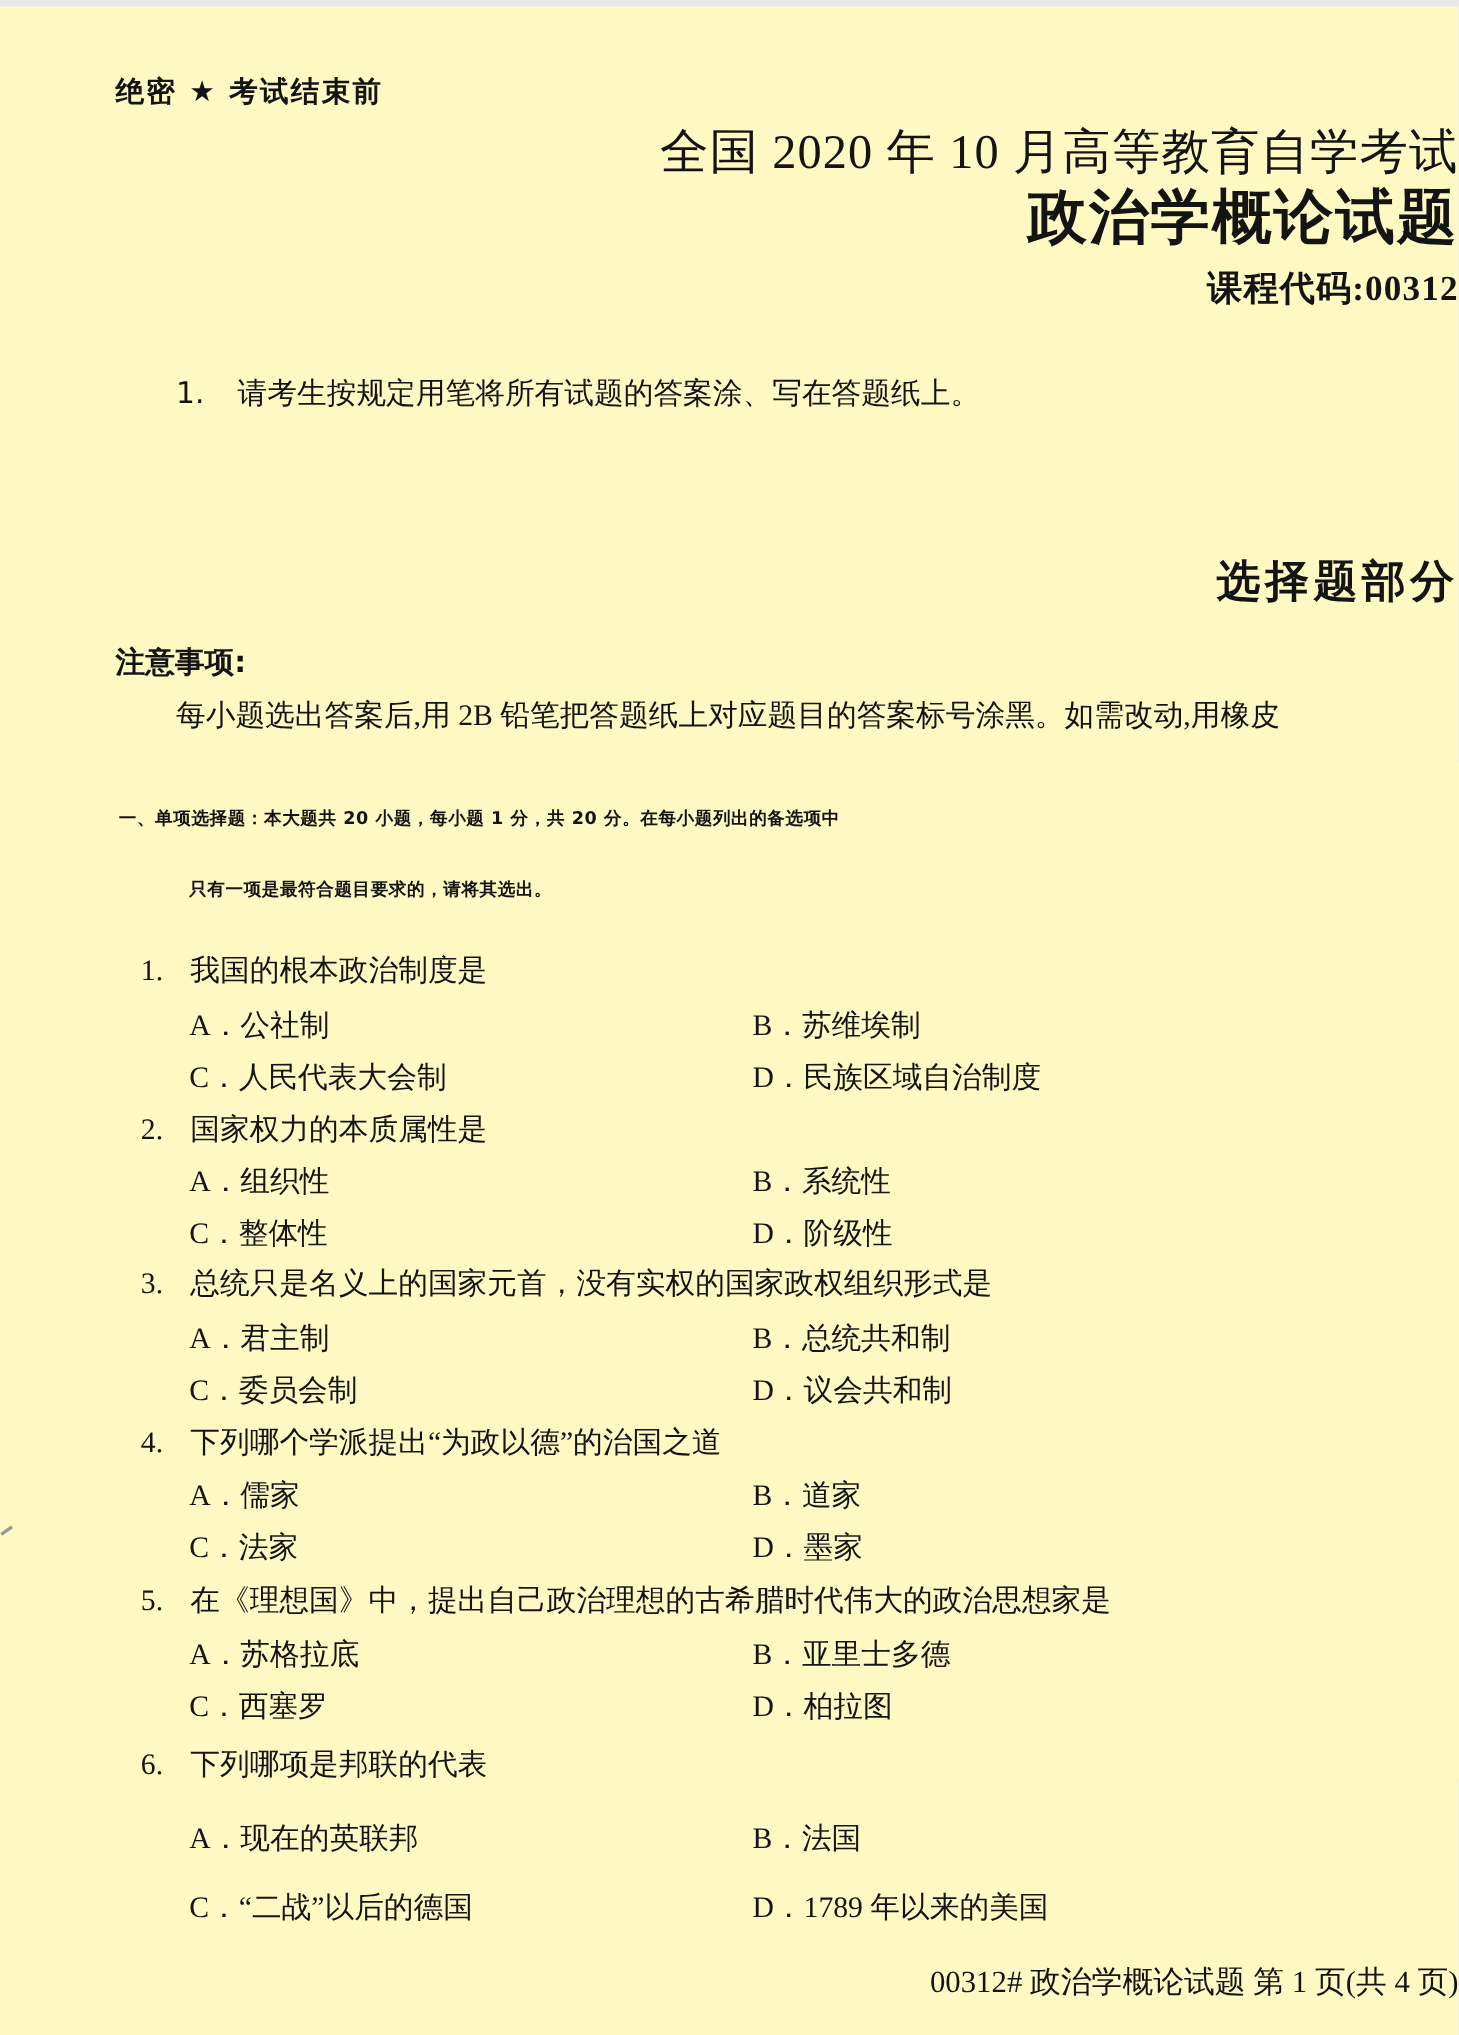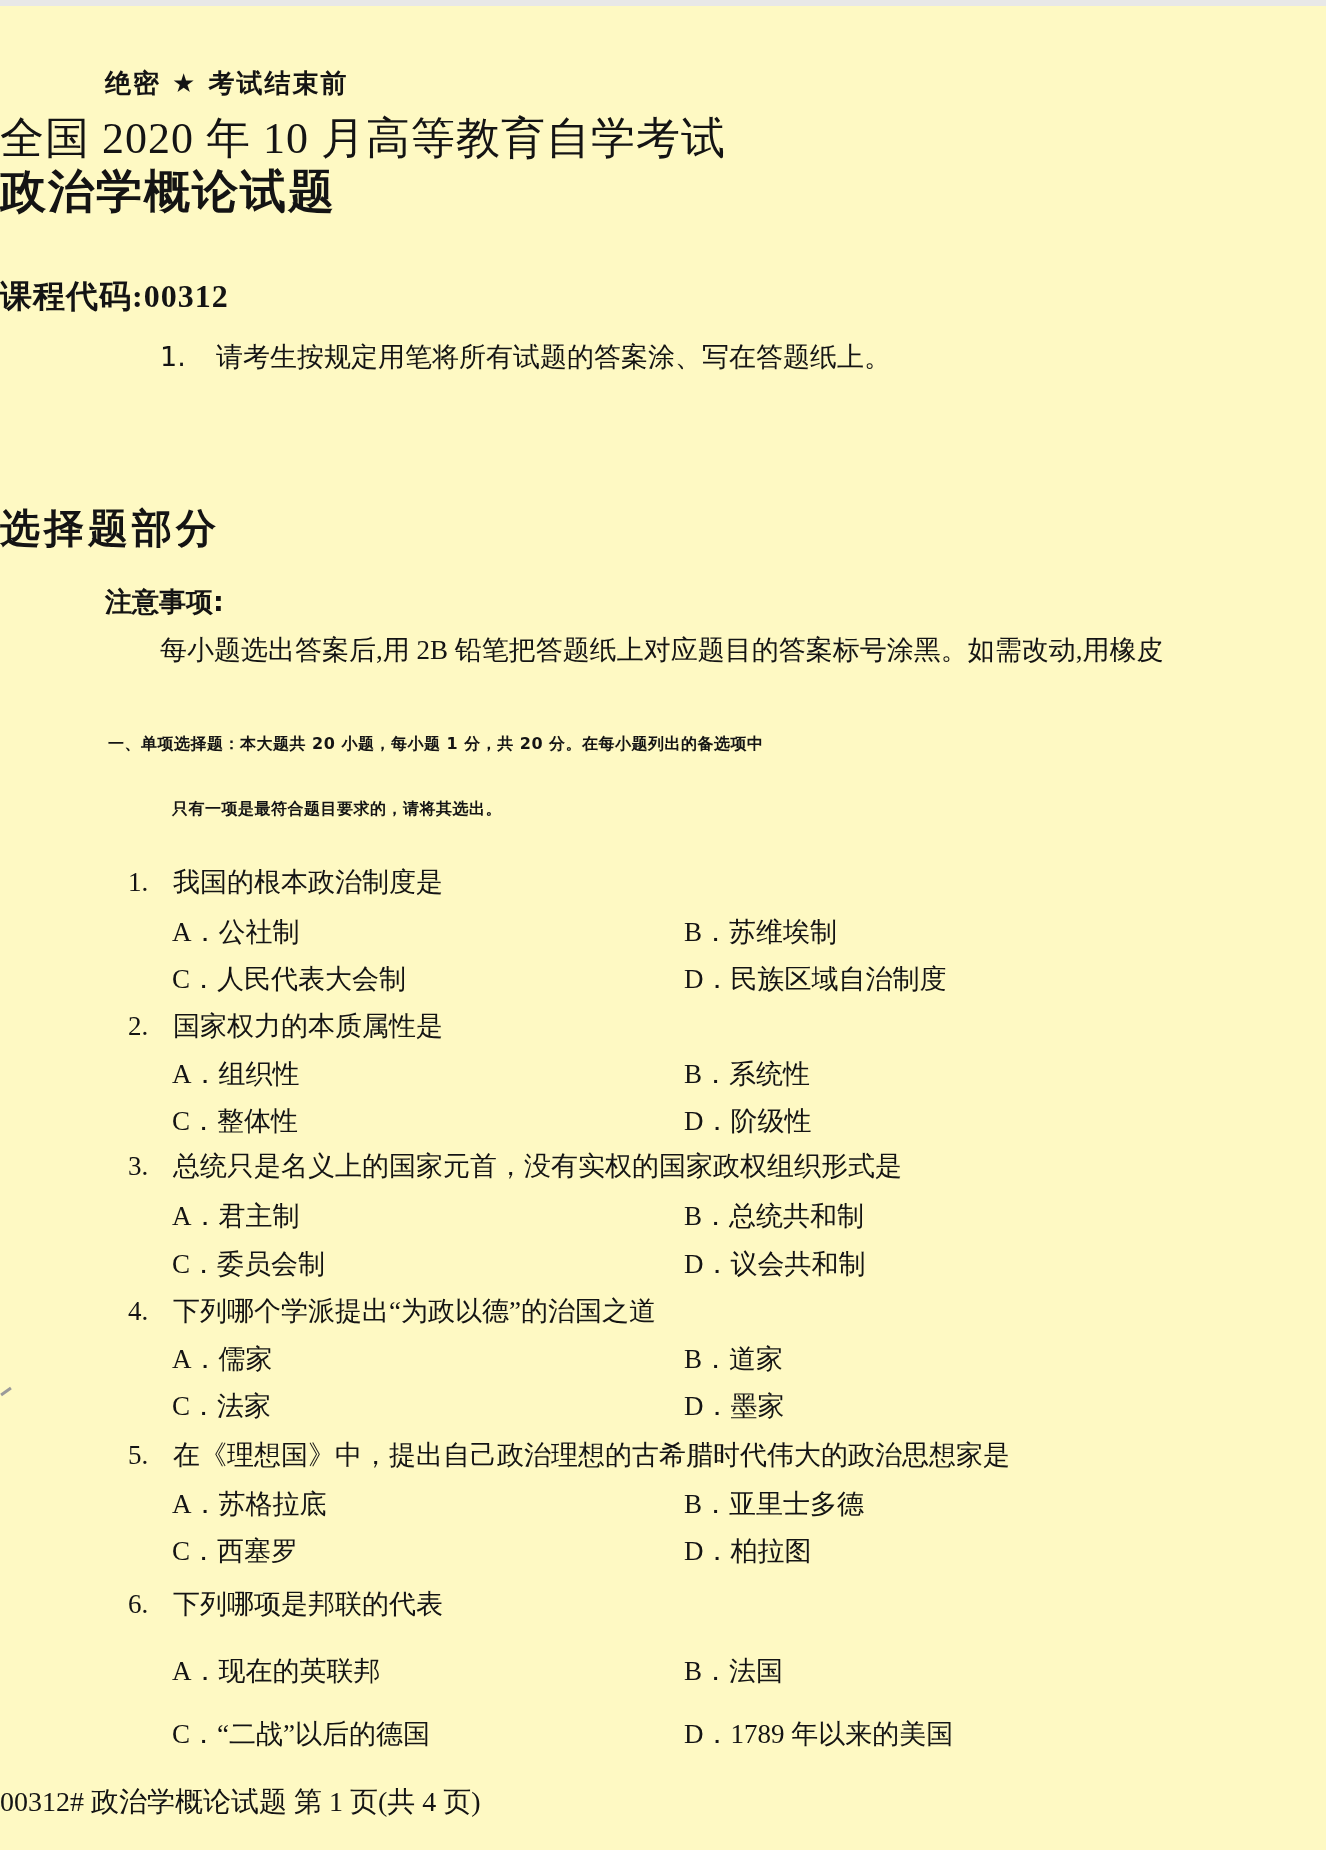--- a/index.html
+++ b/index.html
@@ -9,25 +9,25 @@
     height: 1850px;
     margin: 6px auto;
     background: #fef9c3;
     color: #141414;
     overflow: hidden;
   }
   .abs { position: absolute; white-space: nowrap; }
   .serif { font-family: "Liberation Serif", "DejaVu Serif", serif; }
   .sans  { font-family: "DejaVu Sans", "Liberation Sans", sans-serif; }
   .bold  { font-weight: bold; }
-  .center { left: 0; width: 100%; text-align: left; }
+  .center { left: 0; width: 100%; text-align: right; }
 
   .sec-label   { font-size: 26px; letter-spacing: 2px; }
   .title1      { font-size: 44px; letter-spacing: 1px; }
-  .title2      { font-size: 46px; letter-spacing: 2px; }
+  .title2      { font-size: 54px; letter-spacing: 2px; }
   .course-code { font-size: 32px; letter-spacing: 1px; }
 
   .notice      { font-size: 27px; }
   .notice-num  { display: inline-block; width: 56px; }
 
   .part-title  { font-size: 40px; letter-spacing: 4px; }
   .notes-head  { font-size: 27px; }
   .body-line   { font-size: 27px; }
 
   .sec-head    { font-size: 16px; letter-spacing: 0.5px; }
@@ -51,21 +51,21 @@
 <body>
 
 <div class="page">
 
   <div class="abs sans bold sec-label" style="left:105px; top:60px">绝密 ★ 考试结束前</div>
 
   <div class="abs center serif title1" style="top:103px">全国 2020 年 10 月高等教育自学考试</div>
 
   <div class="abs center sans bold title2" style="top:155px">政治学概论试题</div>
 
-  <div class="abs center serif bold course-code" style="top:269px">课程代码:00312</div>
+  <div class="abs center serif bold course-code" style="top:235px">课程代码:00312</div>
 
   <div class="abs sans notice" style="left:160px; top:333px">
     <span class="notice-num">1.</span><span>请考生按规定用笔将所有试题的答案涂、写在答题纸上。</span>
   </div>
 
 
 
   <div class="abs center sans bold part-title" style="top:495px">选择题部分</div>
 
   <div class="abs sans bold notes-head" style="left:105px; top:578px">注意事项:</div>

